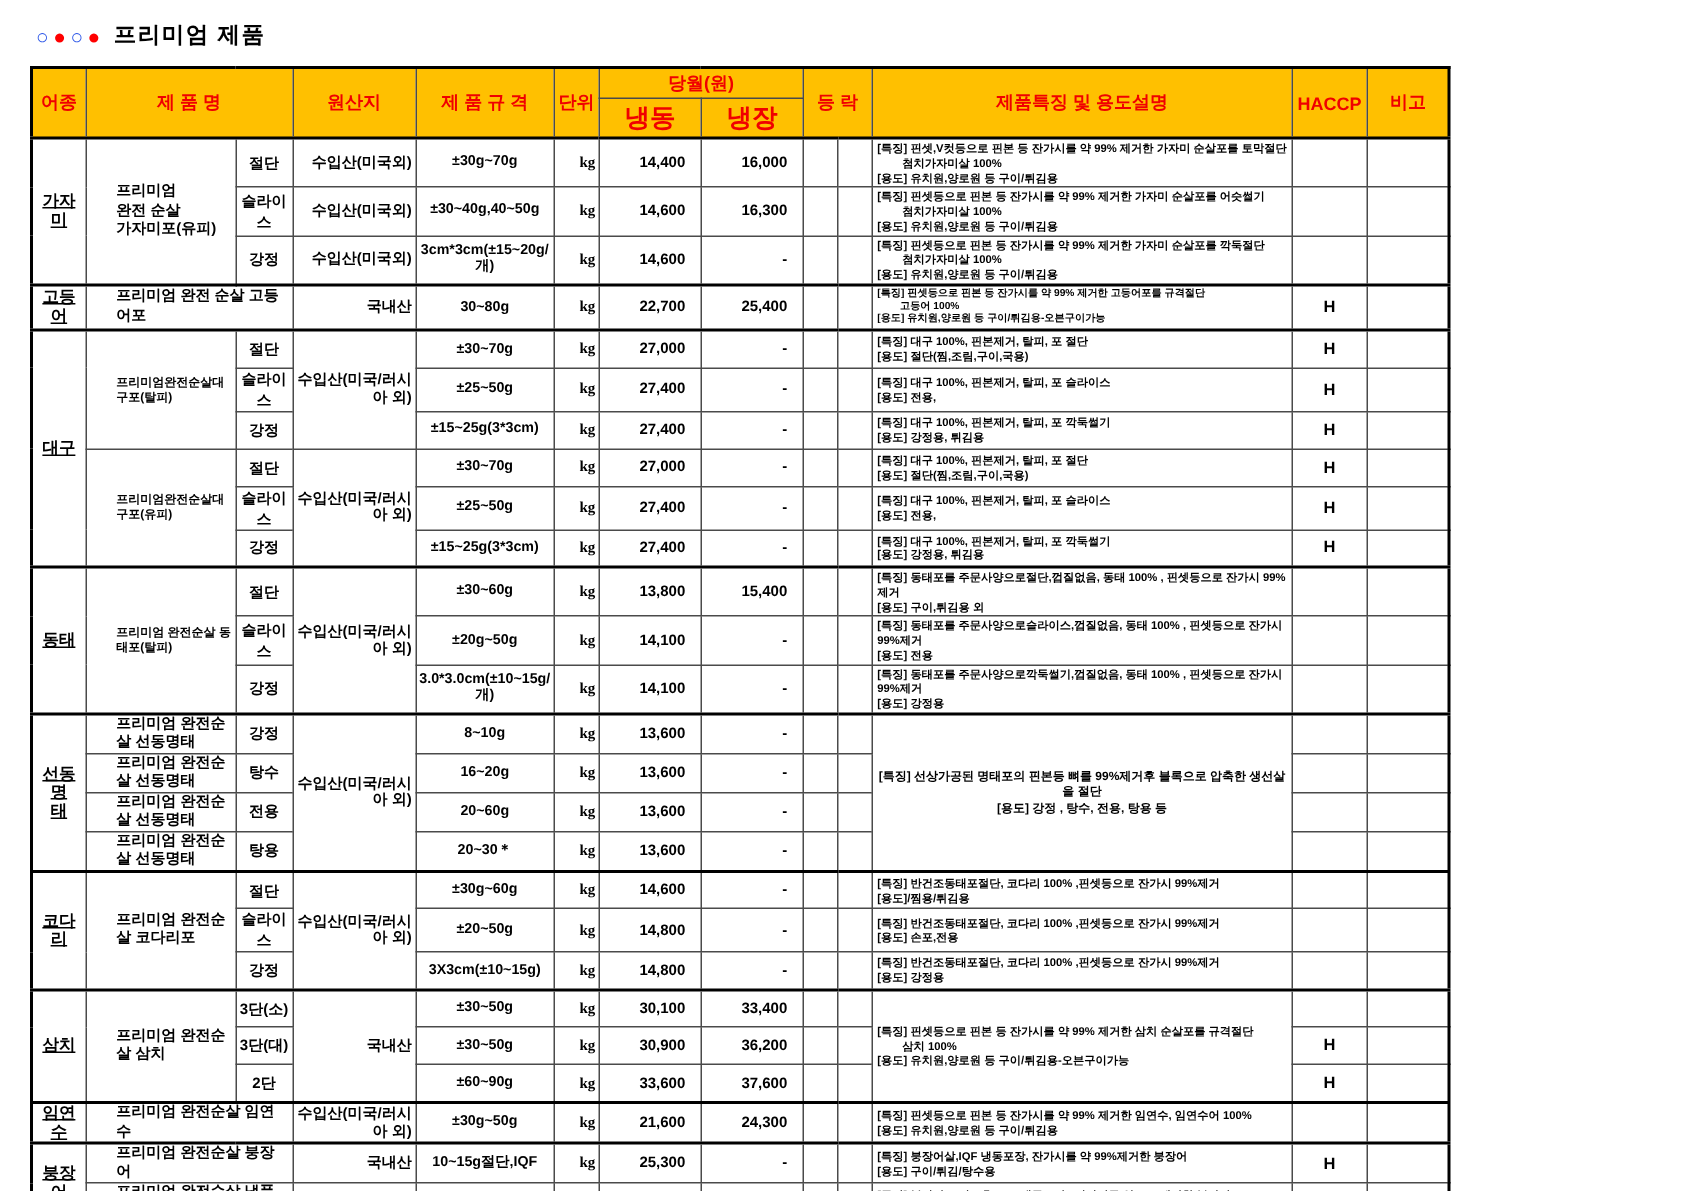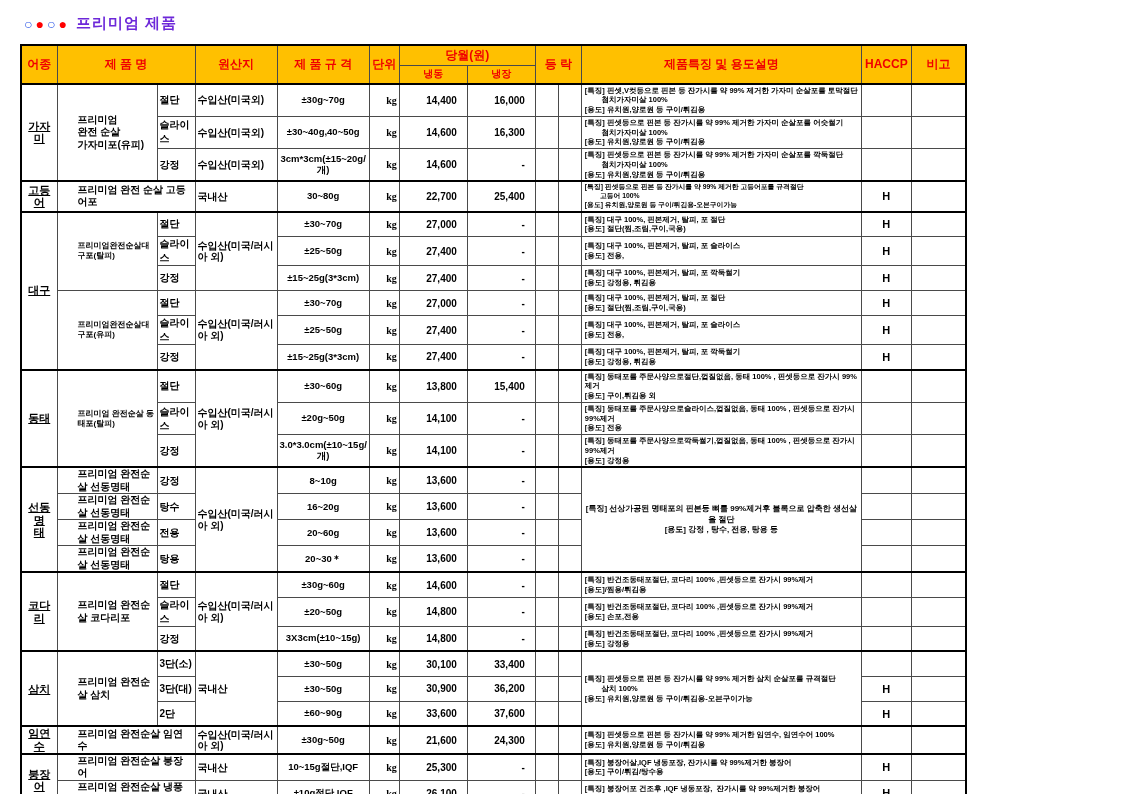--- a/index.html
+++ b/index.html
@@ -2,40 +2,40 @@
 <html><head>
 <meta charset="utf-8">
 <style>
   html,body{margin:0;padding:0;}
   body{
     width:1122px;height:794px;background:#ffffff;position:relative;
     font-family:"Liberation Sans",sans-serif;color:#000;
   }
   .title{position:absolute;left:24px;top:14px;font-size:15px;font-weight:700;
     display:flex;align-items:center;gap:2px;letter-spacing:1px;}
-  .title .txt{margin-left:6px;color:#6d28d9;}
+  .title .txt{margin-left:6px;color:#000000;}
   .m{font-size:14px;font-weight:700;}
   .m-blue{color:#2e58e8;}
   .m-red{color:#ff0000;}
   table{position:absolute;left:20px;top:44px;border-collapse:collapse;table-layout:fixed;
     border:2px solid #000;}
   th,td{border:1px solid #4a4a4a;overflow:hidden;}
   th{background:#ffc000;color:#f00000;font-size:12px;font-weight:700;padding:1px;}
-  .hdr2 th{font-size:10px;border-bottom:2px solid #000;}
+  .hdr2 th{font-size:17px;border-bottom:2px solid #000;}
   td{font-weight:700;font-size:10px;padding:0 2px;}
   tr{height:25px;}
   tr.hdr1{height:20px;}
   tr.hdr2{height:18px;}
   tr.grp > td{border-top:2px solid #000;}
   tr.sub > td{border-top:1.5px solid #111;}
   .sp{text-align:center;font-size:11px;white-space:pre-line;line-height:1.15;text-decoration:underline;}
   .nm{text-align:left;padding-left:20px;white-space:pre-line;line-height:1.25;}
   .sm{font-size:8px;}
-  .ty{text-align:left;font-size:10px;}
-  .or{text-align:left;font-size:10px;line-height:1.15;margin-top:12px;}
+  .ty{text-align:center;font-size:10px;}
+  .or{text-align:right;font-size:10px;line-height:1.15;margin-top:12px;}
   .spec{text-align:center;font-size:9.5px;line-height:1.15;}
   .unit{text-align:right;font-size:10px;font-family:Liberation Serif, serif;}
   .num{text-align:right;padding-right:10px;font-size:10px;}
   .chg{background:#fff;}
   .desc{font-size:7.5px;text-align:left;white-space:pre-wrap;line-height:1.3;padding:1px 3px;}
   .desc.xs{font-size:6.8px;}
   .desc.ctr{text-align:center;font-size:8px;margin-top:38px;}
   .haccp{text-align:center;font-size:11px;}
 </style>
 </head>

